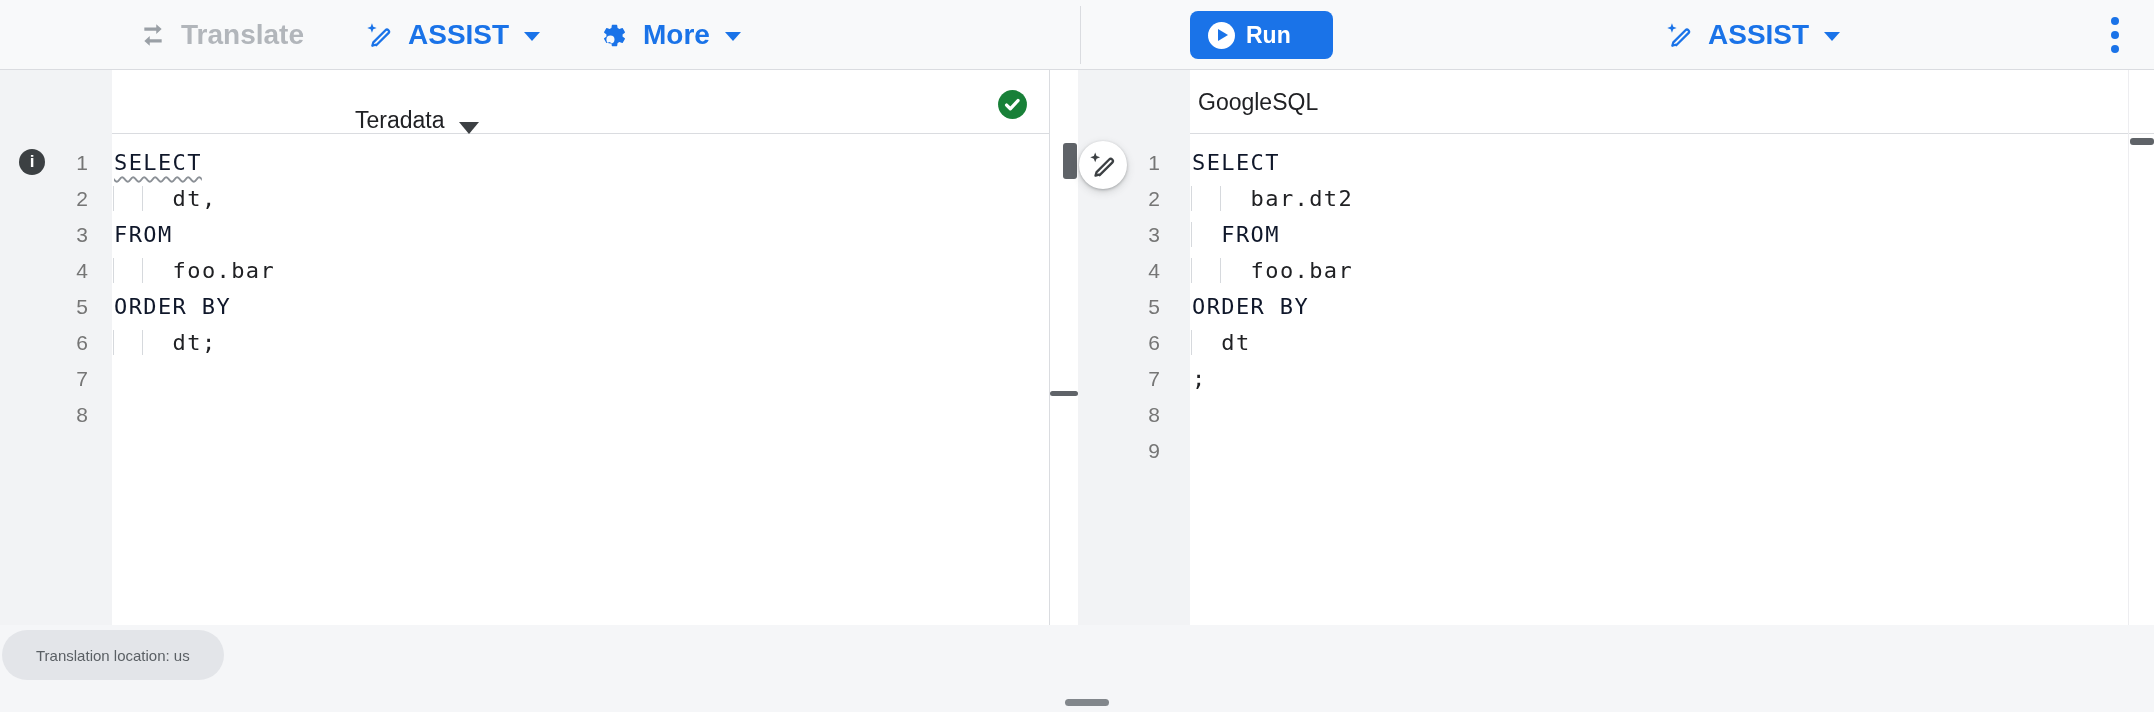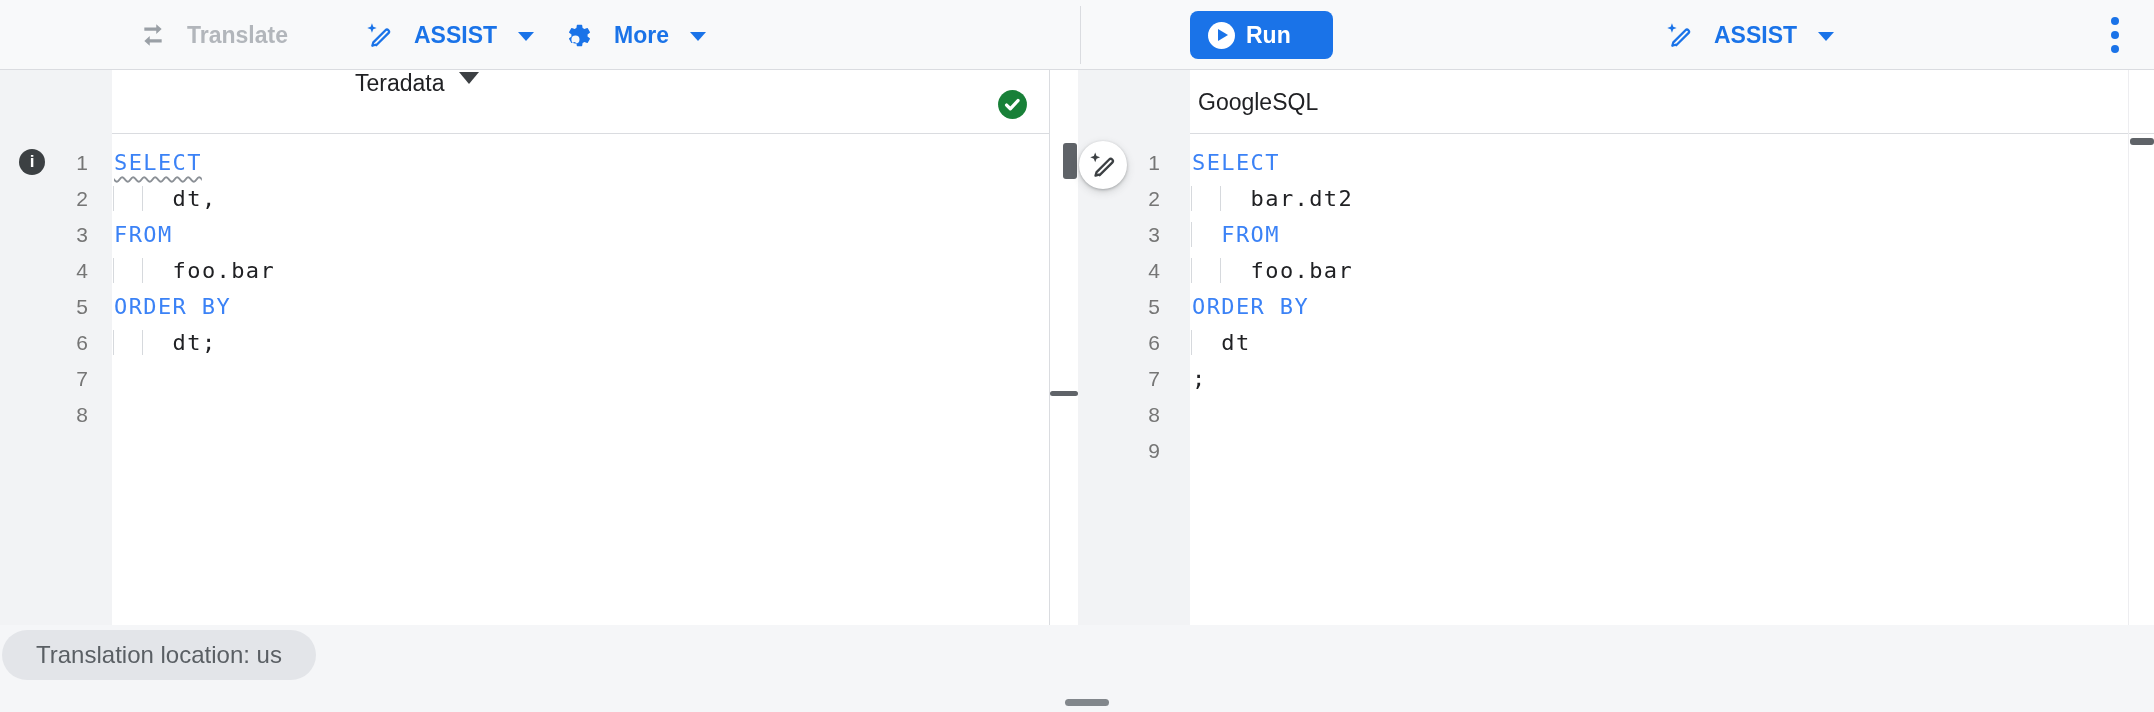--- a/index.html
+++ b/index.html
@@ -1,70 +1,70 @@
 <!DOCTYPE html>
 <html><head>
 <meta charset="utf-8">
 <style>
   html,body{margin:0;padding:0;background:#fff;}
   #app{position:relative;width:2154px;height:712px;background:#fff;overflow:hidden;
        font-family:"Liberation Sans",sans-serif;color:#202124;}
   
   .toolbar{position:absolute;left:0;top:0;width:2154px;height:70px;background:#f8f9fa;
            border-bottom:1px solid #dadce0;box-sizing:border-box;}
-  .tb-btn{position:absolute;top:0;height:70px;display:flex;align-items:center;gap:21px;
-          font-size:23px;font-weight:700;color:#1a73e8;cursor:pointer;white-space:nowrap;}
+  .tb-btn{position:absolute;top:0;height:70px;display:flex;align-items:center;gap:15px;
+          font-size:28px;font-weight:700;color:#1a73e8;cursor:pointer;white-space:nowrap;}
   .tb-btn.disabled{color:#b2b6bb;cursor:default;}
   .caret{width:0;height:0;border-left:8px solid transparent;border-right:8px solid transparent;
          border-top:9px solid currentColor;display:inline-block;margin-top:2px;}
   .tb-divider{position:absolute;left:1080px;top:6px;width:1px;height:58px;background:#dadce0;}
   .run-btn{position:absolute;left:1190px;top:11px;width:143px;height:48px;border:none;
            background:#1a73e8;border-radius:8px;color:#fff;font-family:"Liberation Sans",sans-serif;
            font-size:23px;font-weight:700;display:flex;align-items:center;gap:11px;
            padding:0 0 0 18px;cursor:pointer;box-sizing:border-box;}
   .play-circle{width:27px;height:27px;border-radius:50%;background:#fff;position:relative;flex:none;}
   .play-circle::after{content:'';position:absolute;left:10px;top:7px;width:0;height:0;
            border-left:10px solid #1a73e8;border-top:6.5px solid transparent;border-bottom:6.5px solid transparent;}
   .kebab{position:absolute;left:2103px;top:10px;width:24px;height:50px;display:flex;flex-direction:column;
          align-items:center;justify-content:center;gap:6px;cursor:pointer;}
   .kebab i{width:8px;height:8px;border-radius:50%;background:#1a73e8;}
   
   .gutter{position:absolute;top:70px;width:112px;height:556px;background:#f2f3f5;}
   .pane-header-bg{position:absolute;top:70px;height:64px;background:#fff;
                   border-bottom:1px solid #dadce0;box-sizing:border-box;}
   .pane-header-label{position:absolute;top:70px;height:64px;display:flex;align-items:center;
                   font-size:23px;color:#202124;}
-  .dialect-dd{position:absolute;left:355px;top:70px;height:64px;display:flex;align-items:flex-start;
+  .dialect-dd{position:absolute;left:355px;top:70px;height:64px;display:flex;align-items:flex-end;
                   gap:14px;font-size:23px;color:#202124;cursor:pointer;}
   .dialect-dd .caret{border-top-color:#3c4043;border-left-width:10px;border-right-width:10px;border-top-width:12px;}
   .check-badge{position:absolute;left:996px;top:88px;width:33px;height:33px;}
   .vline{position:absolute;width:1px;background:#dadce0;}
   .nums{position:absolute;top:134px;padding-top:11px;font-size:21px;color:#757575;}
   .nums .ln{height:36px;line-height:36px;text-align:right;}
   .code{position:absolute;top:134px;padding-top:11px;font-family:"DejaVu Sans Mono",monospace;
         font-size:22px;letter-spacing:1.4px;color:#202124;}
   .code .cl{height:36px;line-height:36px;white-space:pre;}
-  .kw{color:#3b82f6;}
+  .kw{color:#0f172a;}
   .sq{text-decoration-line:underline;text-decoration-style:wavy;text-decoration-color:#8b9096;
       text-decoration-thickness:2px;text-underline-offset:6px;}
   .ig{border-left:1px solid #d6d9dd;margin-left:-1px;}
   .info-badge{position:absolute;left:19px;top:149px;width:26px;height:26px;border-radius:50%;
       background:#3c4043;color:#fff;font-size:17px;font-weight:700;display:flex;
       align-items:center;justify-content:center;}
   .splitter-dash{position:absolute;left:1050px;top:391px;width:28px;height:5px;border-radius:2.5px;
       background:#5f6368;cursor:col-resize;}
   .vthumb{position:absolute;left:1063px;top:143px;width:14px;height:36px;border-radius:3px;background:#5f6368;}
   .rthumb{position:absolute;left:2130px;top:138px;width:24px;height:7px;border-radius:3px;background:#5f6368;}
   .fab{position:absolute;left:1079px;top:141px;width:48px;height:48px;border-radius:50%;background:#fff;
       box-shadow:0 1px 3px rgba(60,64,67,.35),0 3px 8px rgba(60,64,67,.18);display:flex;align-items:center;
       justify-content:center;cursor:pointer;z-index:5;}
   
   .footer{position:absolute;left:0;top:625px;width:2154px;height:87px;background:#f5f6f8;}
   .chip{position:absolute;left:2px;top:5px;height:50px;border-radius:25px;background:#e3e5e9;
-      display:flex;align-items:center;padding:0 34px;font-size:24px;color:#5a5f64;}
+      display:flex;align-items:center;padding:0 34px;font-size:15px;color:#5a5f64;}
   .bottom-dash{position:absolute;left:1065px;top:74px;width:44px;height:7px;border-radius:3.5px;
       background:#82878c;cursor:row-resize;}
   svg{display:block;}
 </style>
 </head>
 <body>
 
 <div id="app">
 
   <div class="toolbar">
@@ -79,21 +79,21 @@
 
     <div class="tb-btn" style="left:366px">
       <svg width="27" height="27" viewBox="0 0 24 24">
         <path d="M8.6 20.2 5.6 21.1 6.5 18.1 17.3 7.3 a1.85 1.85 0 0 1 2.62 2.62 L9.1 20.7z" fill="none" stroke="#1a73e8" stroke-width="2" stroke-linejoin="round" stroke-linecap="round"></path>
         <path fill="#1a73e8" d="M5.3 1.2l1.15 3.05L9.5 5.4 6.45 6.55 5.3 9.6 4.15 6.55 1.1 5.4l3.05-1.15z"></path>
       </svg>
       <span>ASSIST</span>
       <span class="caret"></span>
     </div>
 
-    <div class="tb-btn" style="left:566px">
+    <div class="tb-btn" style="left:601px">
       <svg width="27" height="27" viewBox="0 0 24 24">
         <path fill="#1a73e8" d="M19.14 12.94c.04-.3.06-.61.06-.94 0-.32-.02-.64-.07-.94l2.03-1.58a.49.49 0 00.12-.61l-1.92-3.32a.49.49 0 00-.59-.22l-2.39.96c-.5-.38-1.03-.7-1.62-.94l-.36-2.54a.48.48 0 00-.48-.41h-3.84c-.24 0-.43.17-.47.41l-.36 2.54c-.59.24-1.13.57-1.62.94l-2.39-.96a.49.49 0 00-.59.22L2.74 8.87c-.12.21-.08.47.12.61l2.03 1.58c-.05.3-.09.63-.09.94s.02.64.07.94l-2.03 1.58a.49.49 0 00-.12.61l1.92 3.32c.12.22.37.29.59.22l2.39-.96c.5.38 1.03.7 1.62.94l.36 2.54c.05.24.24.41.48.41h3.84c.24 0 .44-.17.47-.41l.36-2.54c.59-.24 1.13-.56 1.62-.94l2.39.96c.22.08.47 0 .59-.22l1.92-3.32c.12-.22.07-.47-.12-.61l-2.01-1.58zM12 15.6A3.6 3.6 0 118.4 12 3.6 3.6 0 0112 15.6z"></path>
       </svg>
       <span>More</span>
       <span class="caret"></span>
     </div>
 
     <span class="tb-divider"></span>
 
     <button class="run-btn">

